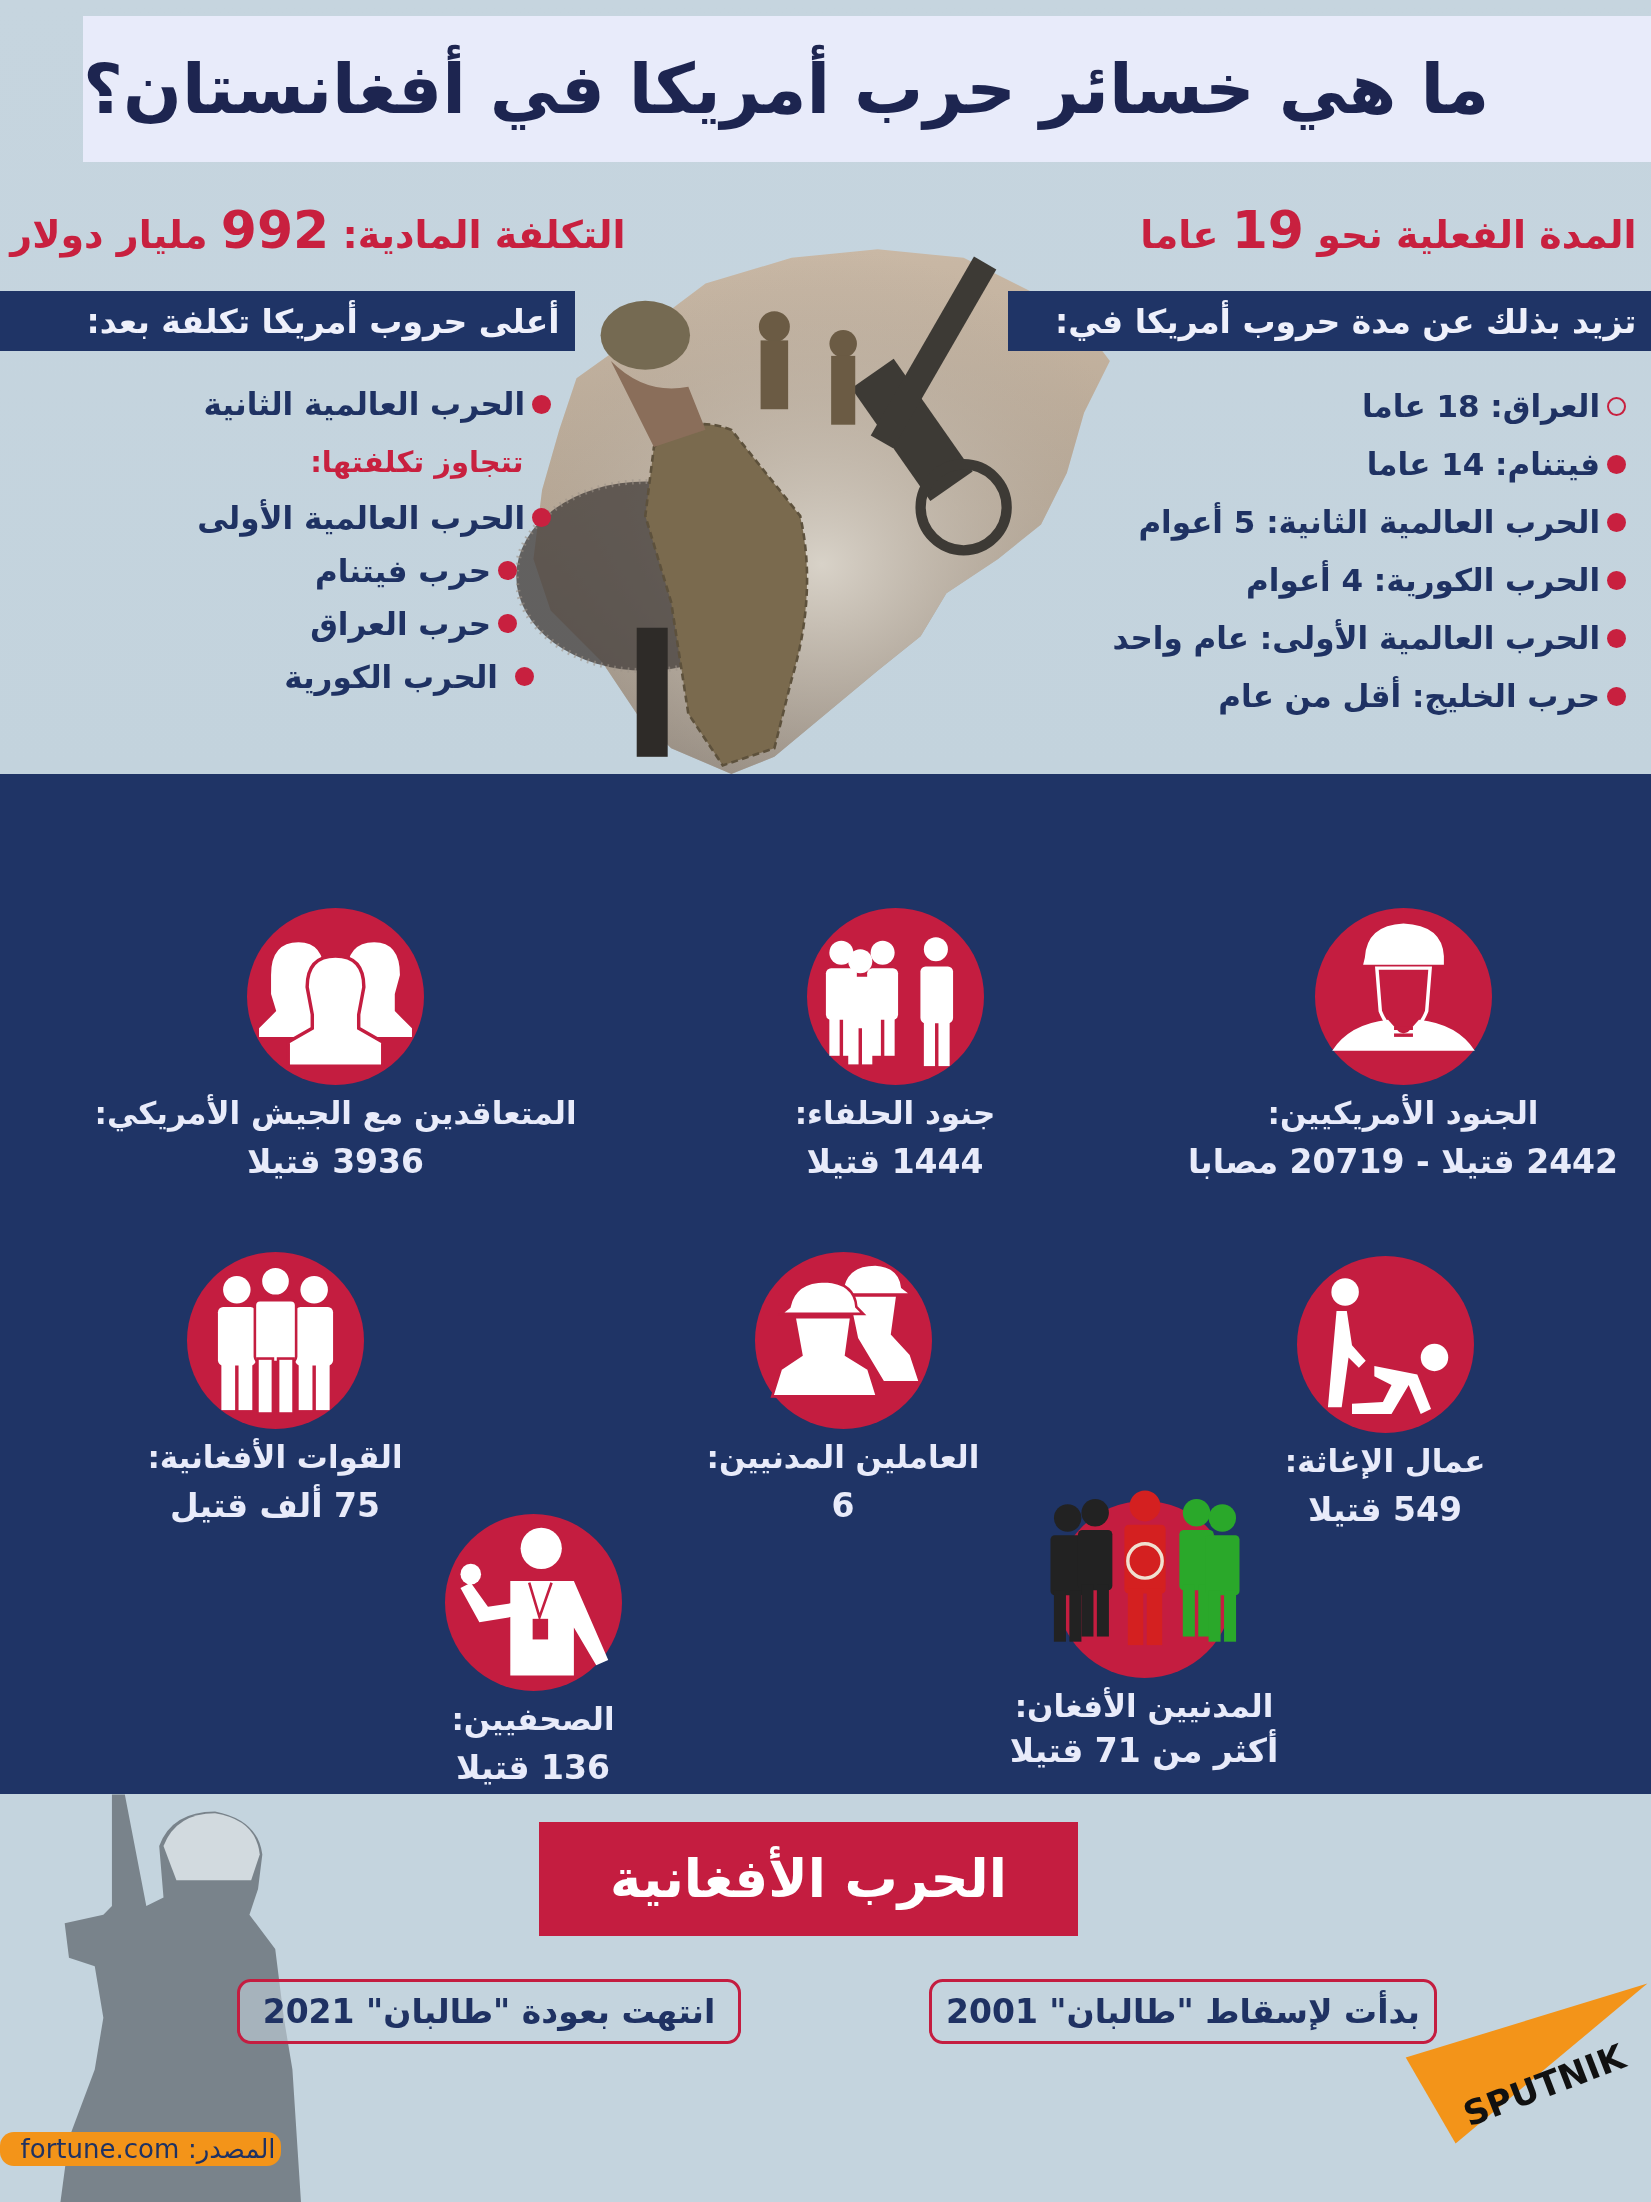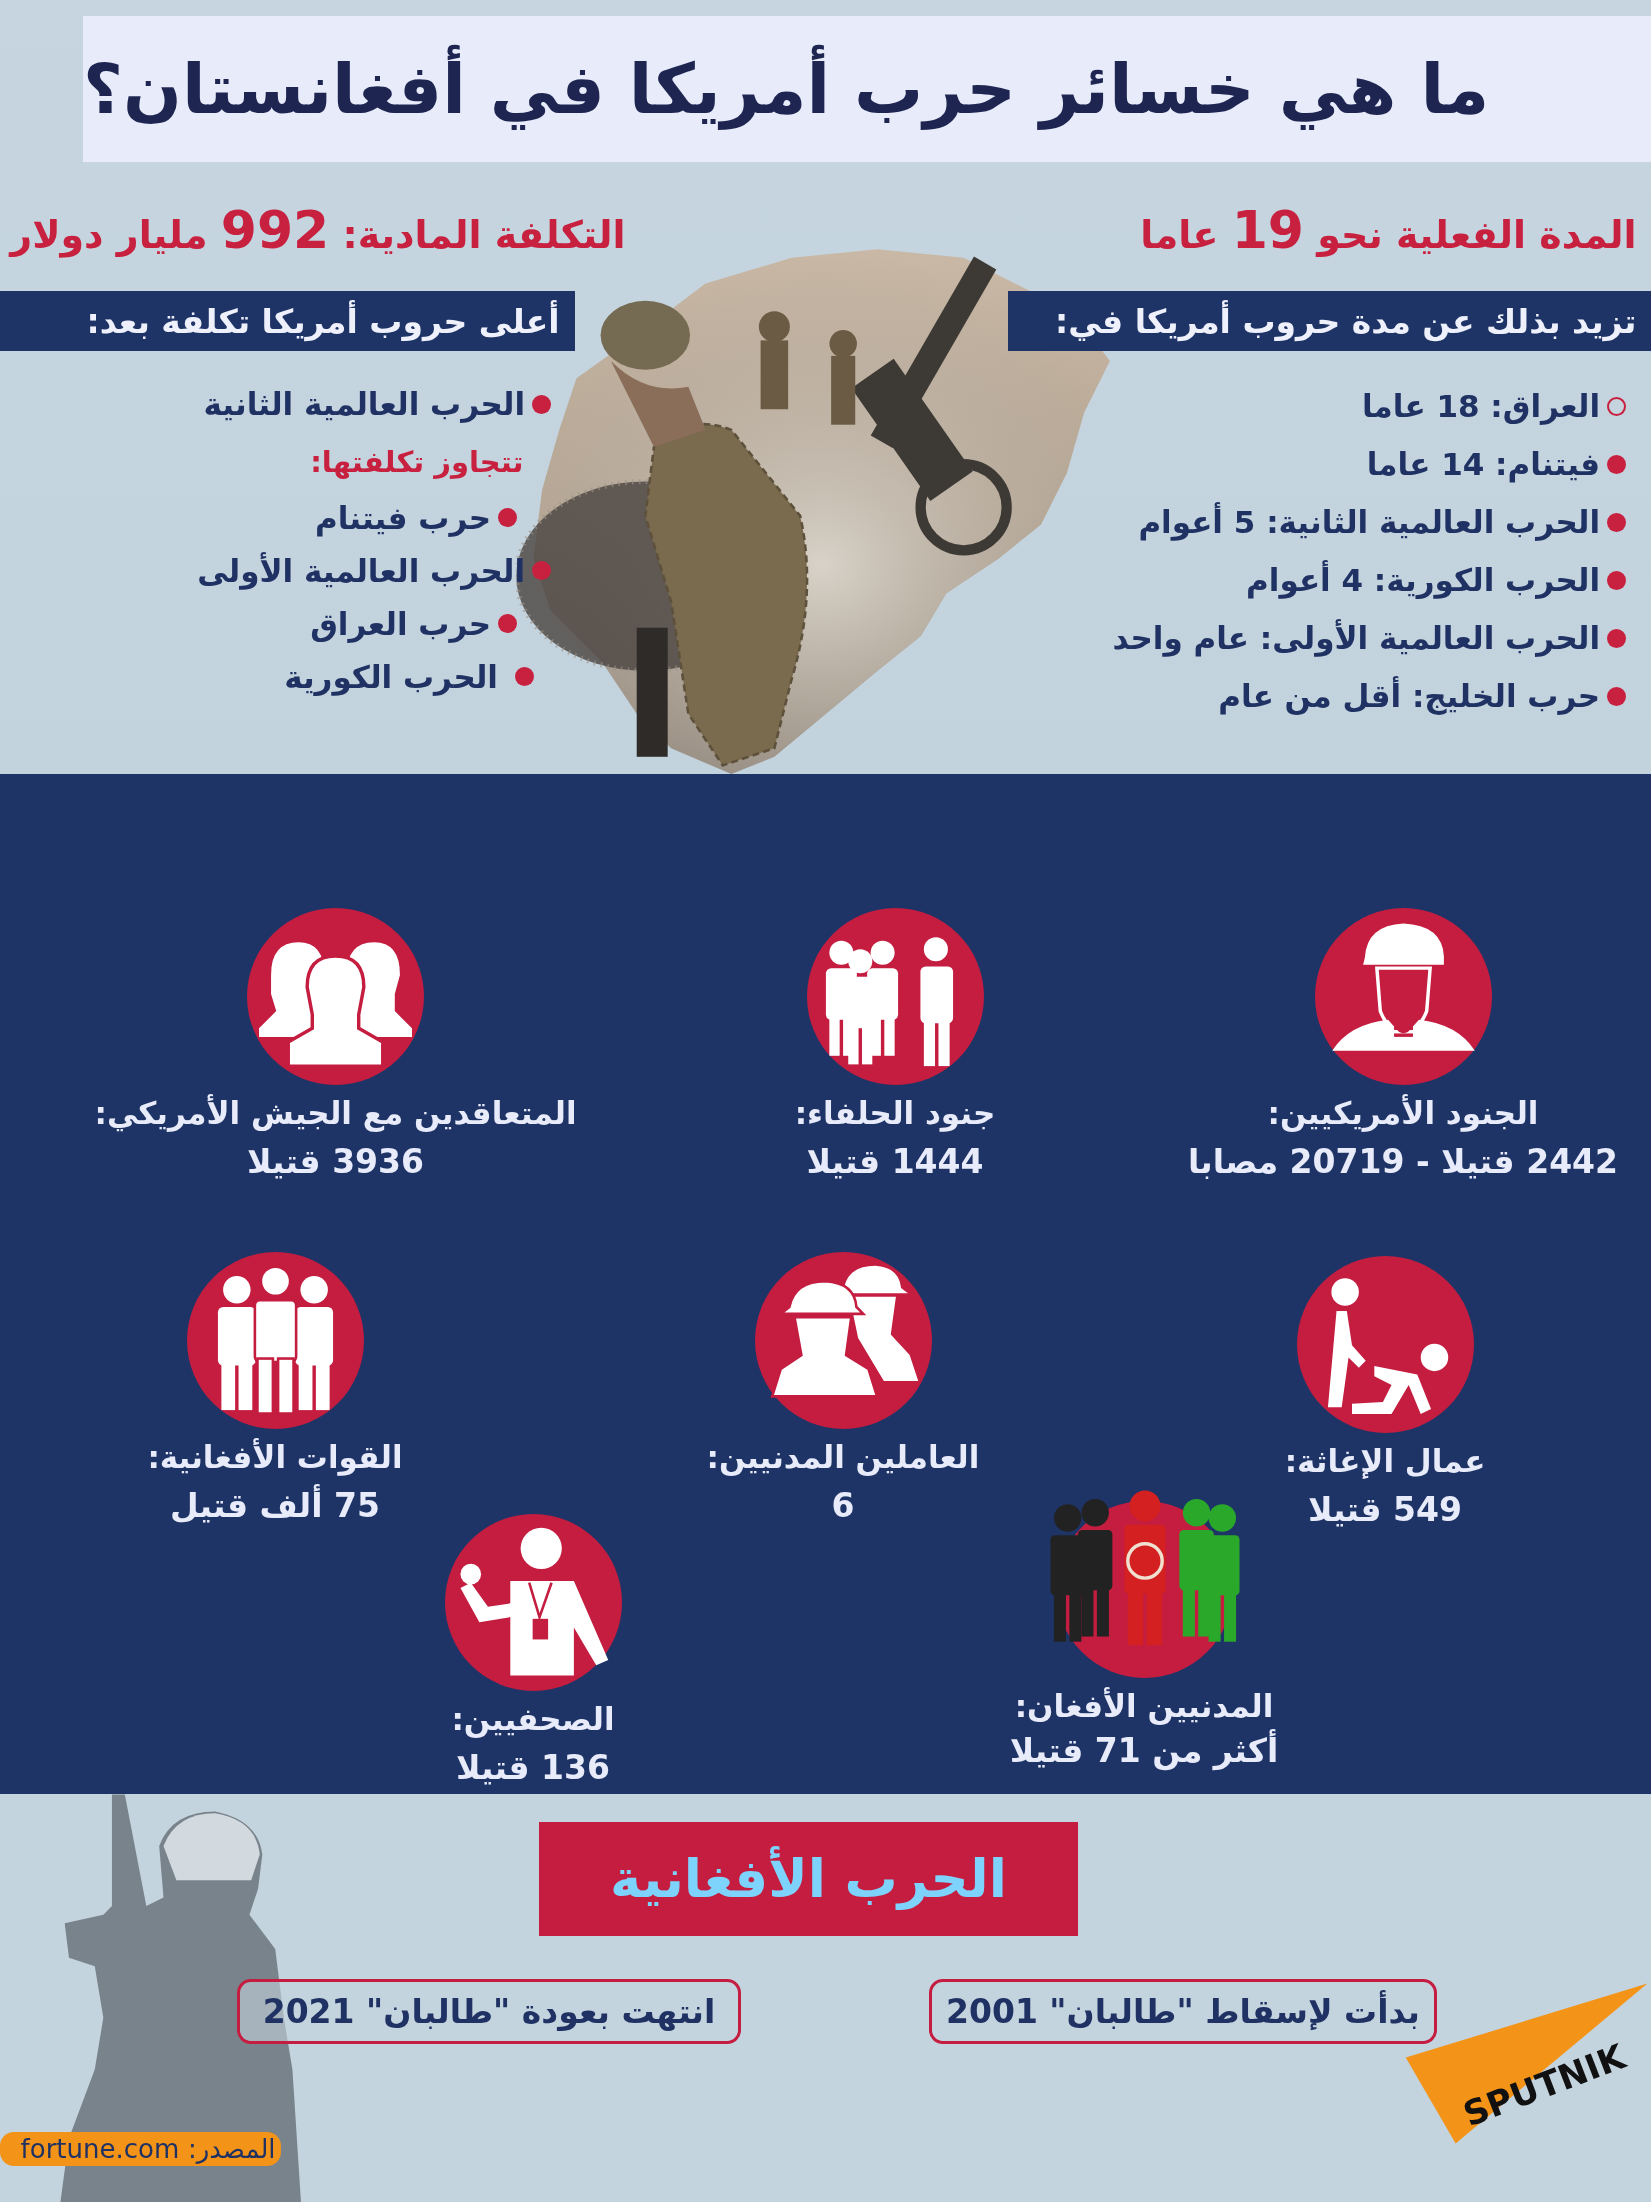--- a/index.html
+++ b/index.html
@@ -95,21 +95,21 @@
   
   #bottom {
     position: absolute; left: 0; top: 1794px; width: 1652px; height: 409px;
     background: #c4d4de; overflow: hidden;
   }
   #war-badge {
     position: absolute; left: 539px; top: 27.5px; width: 539px; height: 114px;
     background: #c41d40; display: flex; align-items: center; justify-content: center;
   }
   #war-badge-text {
-    font-weight: bold; font-size: 53px; color: #7dd3fc; direction: rtl;
+    font-weight: bold; font-size: 53px; color: #ffffff; direction: rtl;
   }
   .pill {
     position: absolute; height: 65px; border: 3.4px solid #c41d40; border-radius: 13.8px;
     display: flex; align-items: center; justify-content: center;
     font-weight: bold; font-size: 33px; color: #1f3263; direction: rtl;
     white-space: nowrap; background: rgba(196,212,222,0.6);
   }
   #source {
     position: absolute; left: 0; top: 2132px; height: 34px;
     background: #f39419; padding: 0 5.2px 0 20.6px;
@@ -209,27 +209,27 @@
     <span>أعلى حروب أمريكا تكلفة بعد:</span>
   </div>
   <ul class="list" style="right: 1101px; top: 375px;">
     <li>
         <span class="bullet"></span>
         <span>الحرب العالمية الثانية</span>
       </li>
     <li class="subhead" style="padding-right: 27.5px;">
         <span>تتجاوز تكلفتها:</span>
       </li>
+    <li style="height:53px">
+        <span class="bullet"></span>
+        <span>الحرب العالمية الأولى</span>
+      </li>
     <li style="height:53px; margin-right: 0;">
         <span class="bullet" style="margin-right:34px"></span>
         <span>حرب فيتنام</span>
-      </li>
-    <li style="height:53px">
-        <span class="bullet"></span>
-        <span>الحرب العالمية الأولى</span>
       </li>
     <li style="height:53px">
         <span class="bullet" style="margin-right:34px"></span>
         <span>حرب العراق</span>
       </li>
     <li style="height:53px">
         <span class="bullet" style="margin-right:17px; margin-left:17px"></span>
         <span>الحرب الكورية</span>
       </li>
   </ul>

